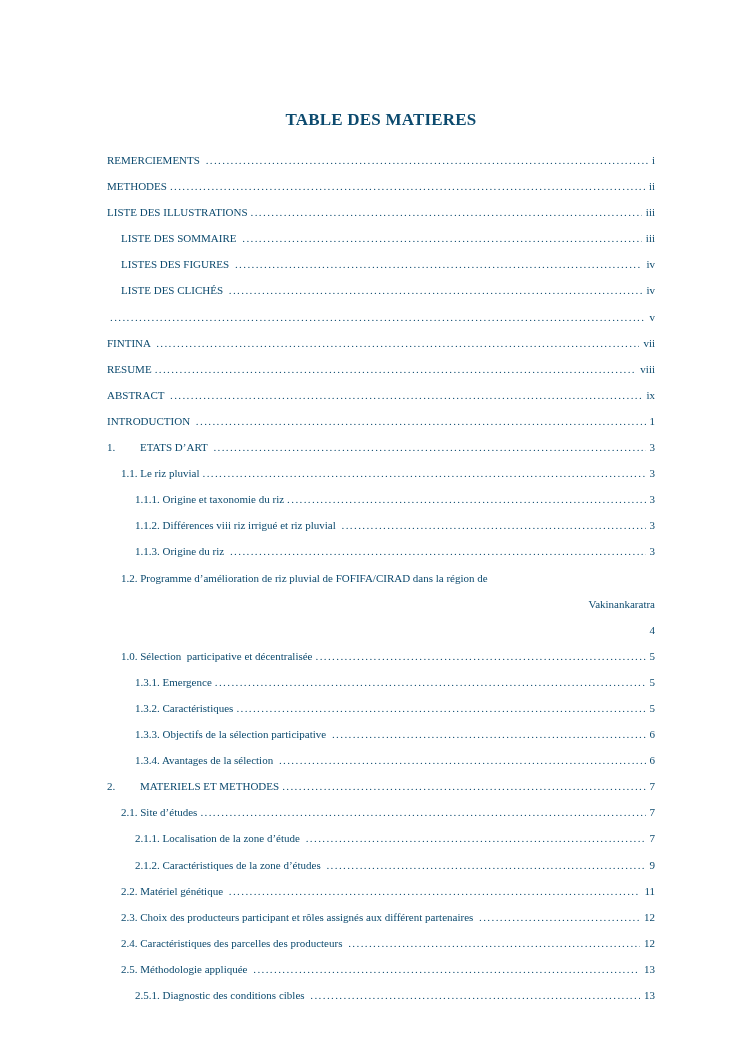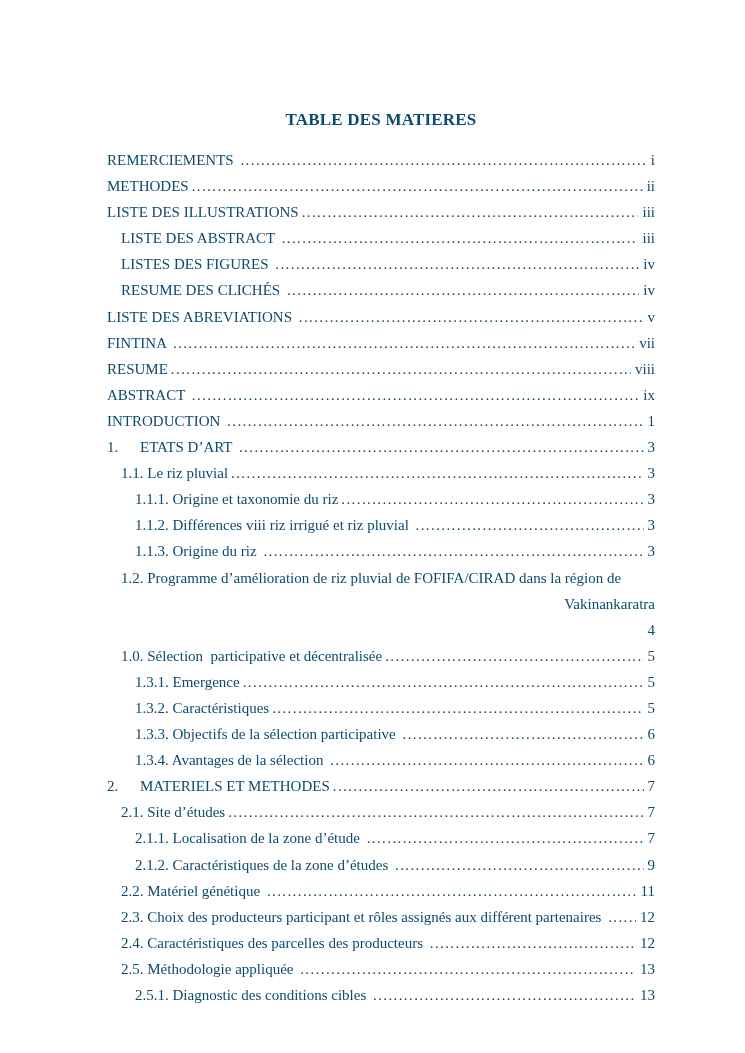--- a/index.html
+++ b/index.html
@@ -25,21 +25,21 @@
   }
   .doc-title {
     font-size: 17px;
     font-weight: bold;
     text-align: center;
     margin: 0 0 16px 0;
     line-height: 22px;
     letter-spacing: 0.2px;
   }
   .toc {
-    font-size: 15px;
+    font-size: 11px;
   }
   .toc-row {
     display: flex;
     align-items: baseline;
     line-height: 26.1px;
     white-space: pre-wrap;
   }
   .toc-row.level-1 { padding-left: 14px; }
   .toc-row.level-2 { padding-left: 28px; align-items: flex-end; }
   .toc-num {
@@ -82,24 +82,24 @@
 </head>
 <body>
 
 <div class="page">
   <div class="content">
     <h1 class="doc-title">TABLE DES MATIERES</h1>
     <div class="toc">
         <div class="toc-row level-0"><span class="toc-label">REMERCIEMENTS </span><span class="toc-dots"></span><span class="toc-page">i</span></div>
         <div class="toc-row level-0"><span class="toc-label">METHODES</span><span class="toc-dots"></span><span class="toc-page">ii</span></div>
         <div class="toc-row level-0"><span class="toc-label">LISTE DES ILLUSTRATIONS</span><span class="toc-dots"></span><span class="toc-page">iii</span></div>
-        <div class="toc-row level-1"><span class="toc-label">LISTE DES ABSTRACT </span><span class="toc-dots"></span><span class="toc-page">iii</span></div>
+        <div class="toc-row level-1"><span class="toc-label">LISTE DES SOMMAIRE </span><span class="toc-dots"></span><span class="toc-page">iii</span></div>
         <div class="toc-row level-1"><span class="toc-label">LISTES DES FIGURES </span><span class="toc-dots"></span><span class="toc-page">iv</span></div>
-        <div class="toc-row level-1"><span class="toc-label">RESUME DES CLICHÉS </span><span class="toc-dots"></span><span class="toc-page">iv</span></div>
-        <div class="toc-row level-0"><span class="toc-label">LISTE DES ABREVIATIONS </span><span class="toc-dots"></span><span class="toc-page">v</span></div>
+        <div class="toc-row level-1"><span class="toc-label">LISTE DES CLICHÉS </span><span class="toc-dots"></span><span class="toc-page">iv</span></div>
+        <div class="toc-row level-0"><span class="toc-dots"></span><span class="toc-page">v</span></div>
         <div class="toc-row level-0"><span class="toc-label">FINTINA </span><span class="toc-dots"></span><span class="toc-page">vii</span></div>
         <div class="toc-row level-0"><span class="toc-label">RESUME</span><span class="toc-dots"></span><span class="toc-page">viii</span></div>
         <div class="toc-row level-0"><span class="toc-label">ABSTRACT </span><span class="toc-dots"></span><span class="toc-page">ix</span></div>
         <div class="toc-row level-0"><span class="toc-label">INTRODUCTION </span><span class="toc-dots"></span><span class="toc-page">1</span></div>
         <div class="toc-row level-0"><span class="toc-num">1.</span><span class="toc-label">ETATS D’ART </span><span class="toc-dots"></span><span class="toc-page">3</span></div>
         <div class="toc-row level-1"><span class="toc-label">1.1. Le riz pluvial</span><span class="toc-dots"></span><span class="toc-page">3</span></div>
         <div class="toc-row level-2"><span class="toc-label">1.1.1. Origine et taxonomie du riz</span><span class="toc-dots"></span><span class="toc-page">3</span></div>
         <div class="toc-row level-2"><span class="toc-label">1.1.2. Différences viii riz irrigué et riz pluvial </span><span class="toc-dots"></span><span class="toc-page">3</span></div>
         <div class="toc-row level-2"><span class="toc-label">1.1.3. Origine du riz </span><span class="toc-dots"></span><span class="toc-page">3</span></div>
         <div class="toc-multi level-1" style="padding-left: 14px;">

